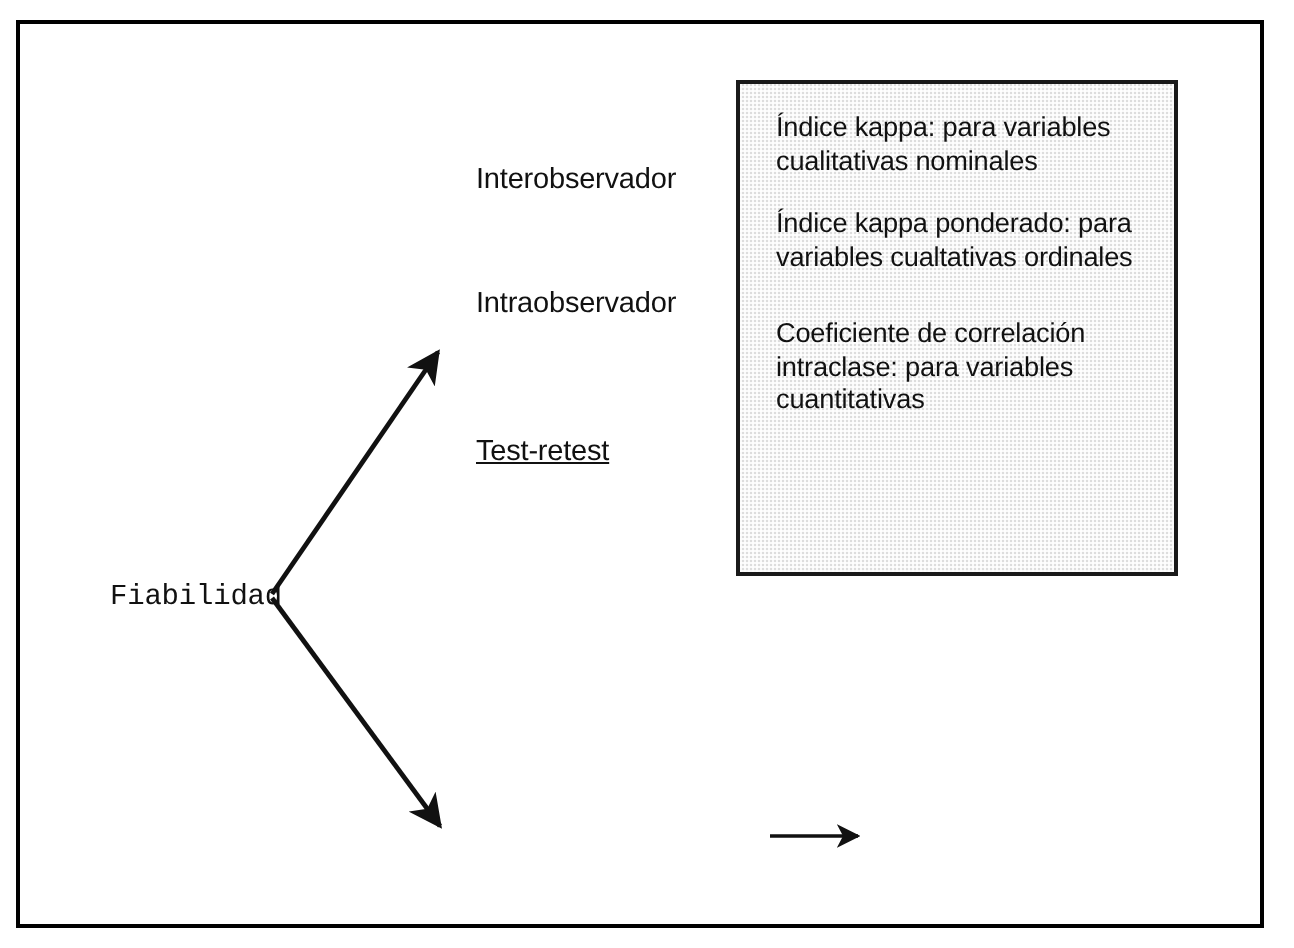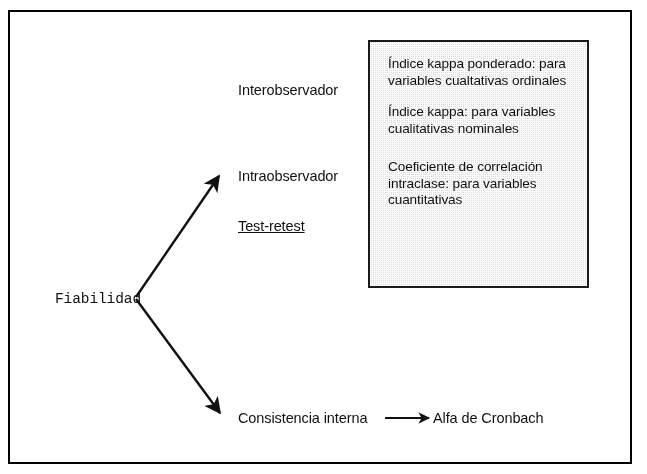--- a/index.html
+++ b/index.html
@@ -49,21 +49,21 @@
     position: absolute;
     font-size: 14.5px;
     line-height: 1.15;
     color: #111111;
     white-space: nowrap;
     letter-spacing: -0.1px;
   }
 
   #label-fiabilidad  { left: 55px;  top: 291px; font-family: Liberation Mono, monospace; }
   #label-inter       { left: 238px; top: 82px;  }
-  #label-intra       { left: 238px; top: 168px; }
+  #label-intra       { left: 238px; top: 144px; }
   #label-testretest  { left: 238px; top: 218px; text-decoration: underline; }
   #label-consistencia{ left: 238px; top: 410px; }
   #label-alfa        { left: 433px; top: 410px; }
 
   
   #detail-box {
     position: absolute;
     left: 368px;
     top: 40px;
     width: 221px;
@@ -116,23 +116,21 @@
   </svg>
 
   <div class="node-label" id="label-fiabilidad">Fiabilidad</div>
 
   <div class="node-label" id="label-inter">Interobservador</div>
 
   <div class="node-label" id="label-intra">Intraobservador</div>
 
   <div class="node-label" id="label-testretest">Test-retest</div>
 
-  <div class="node-label" id="label-consistencia">Consistencia interna</div>
 
-  <div class="node-label" id="label-alfa">Alfa de Cronbach</div>
 
   <div id="detail-box">
+    <p class="box-para">Índice kappa: para variables cualitativas nominales</p>
     <p class="box-para">Índice kappa ponderado: para variables cualtativas ordinales</p>
-    <p class="box-para">Índice kappa: para variables cualitativas nominales</p>
     <p class="box-para">Coeficiente de correlación intraclase: para variables cuantitativas</p>
   </div>
 
 </div>
 
 </body></html>

